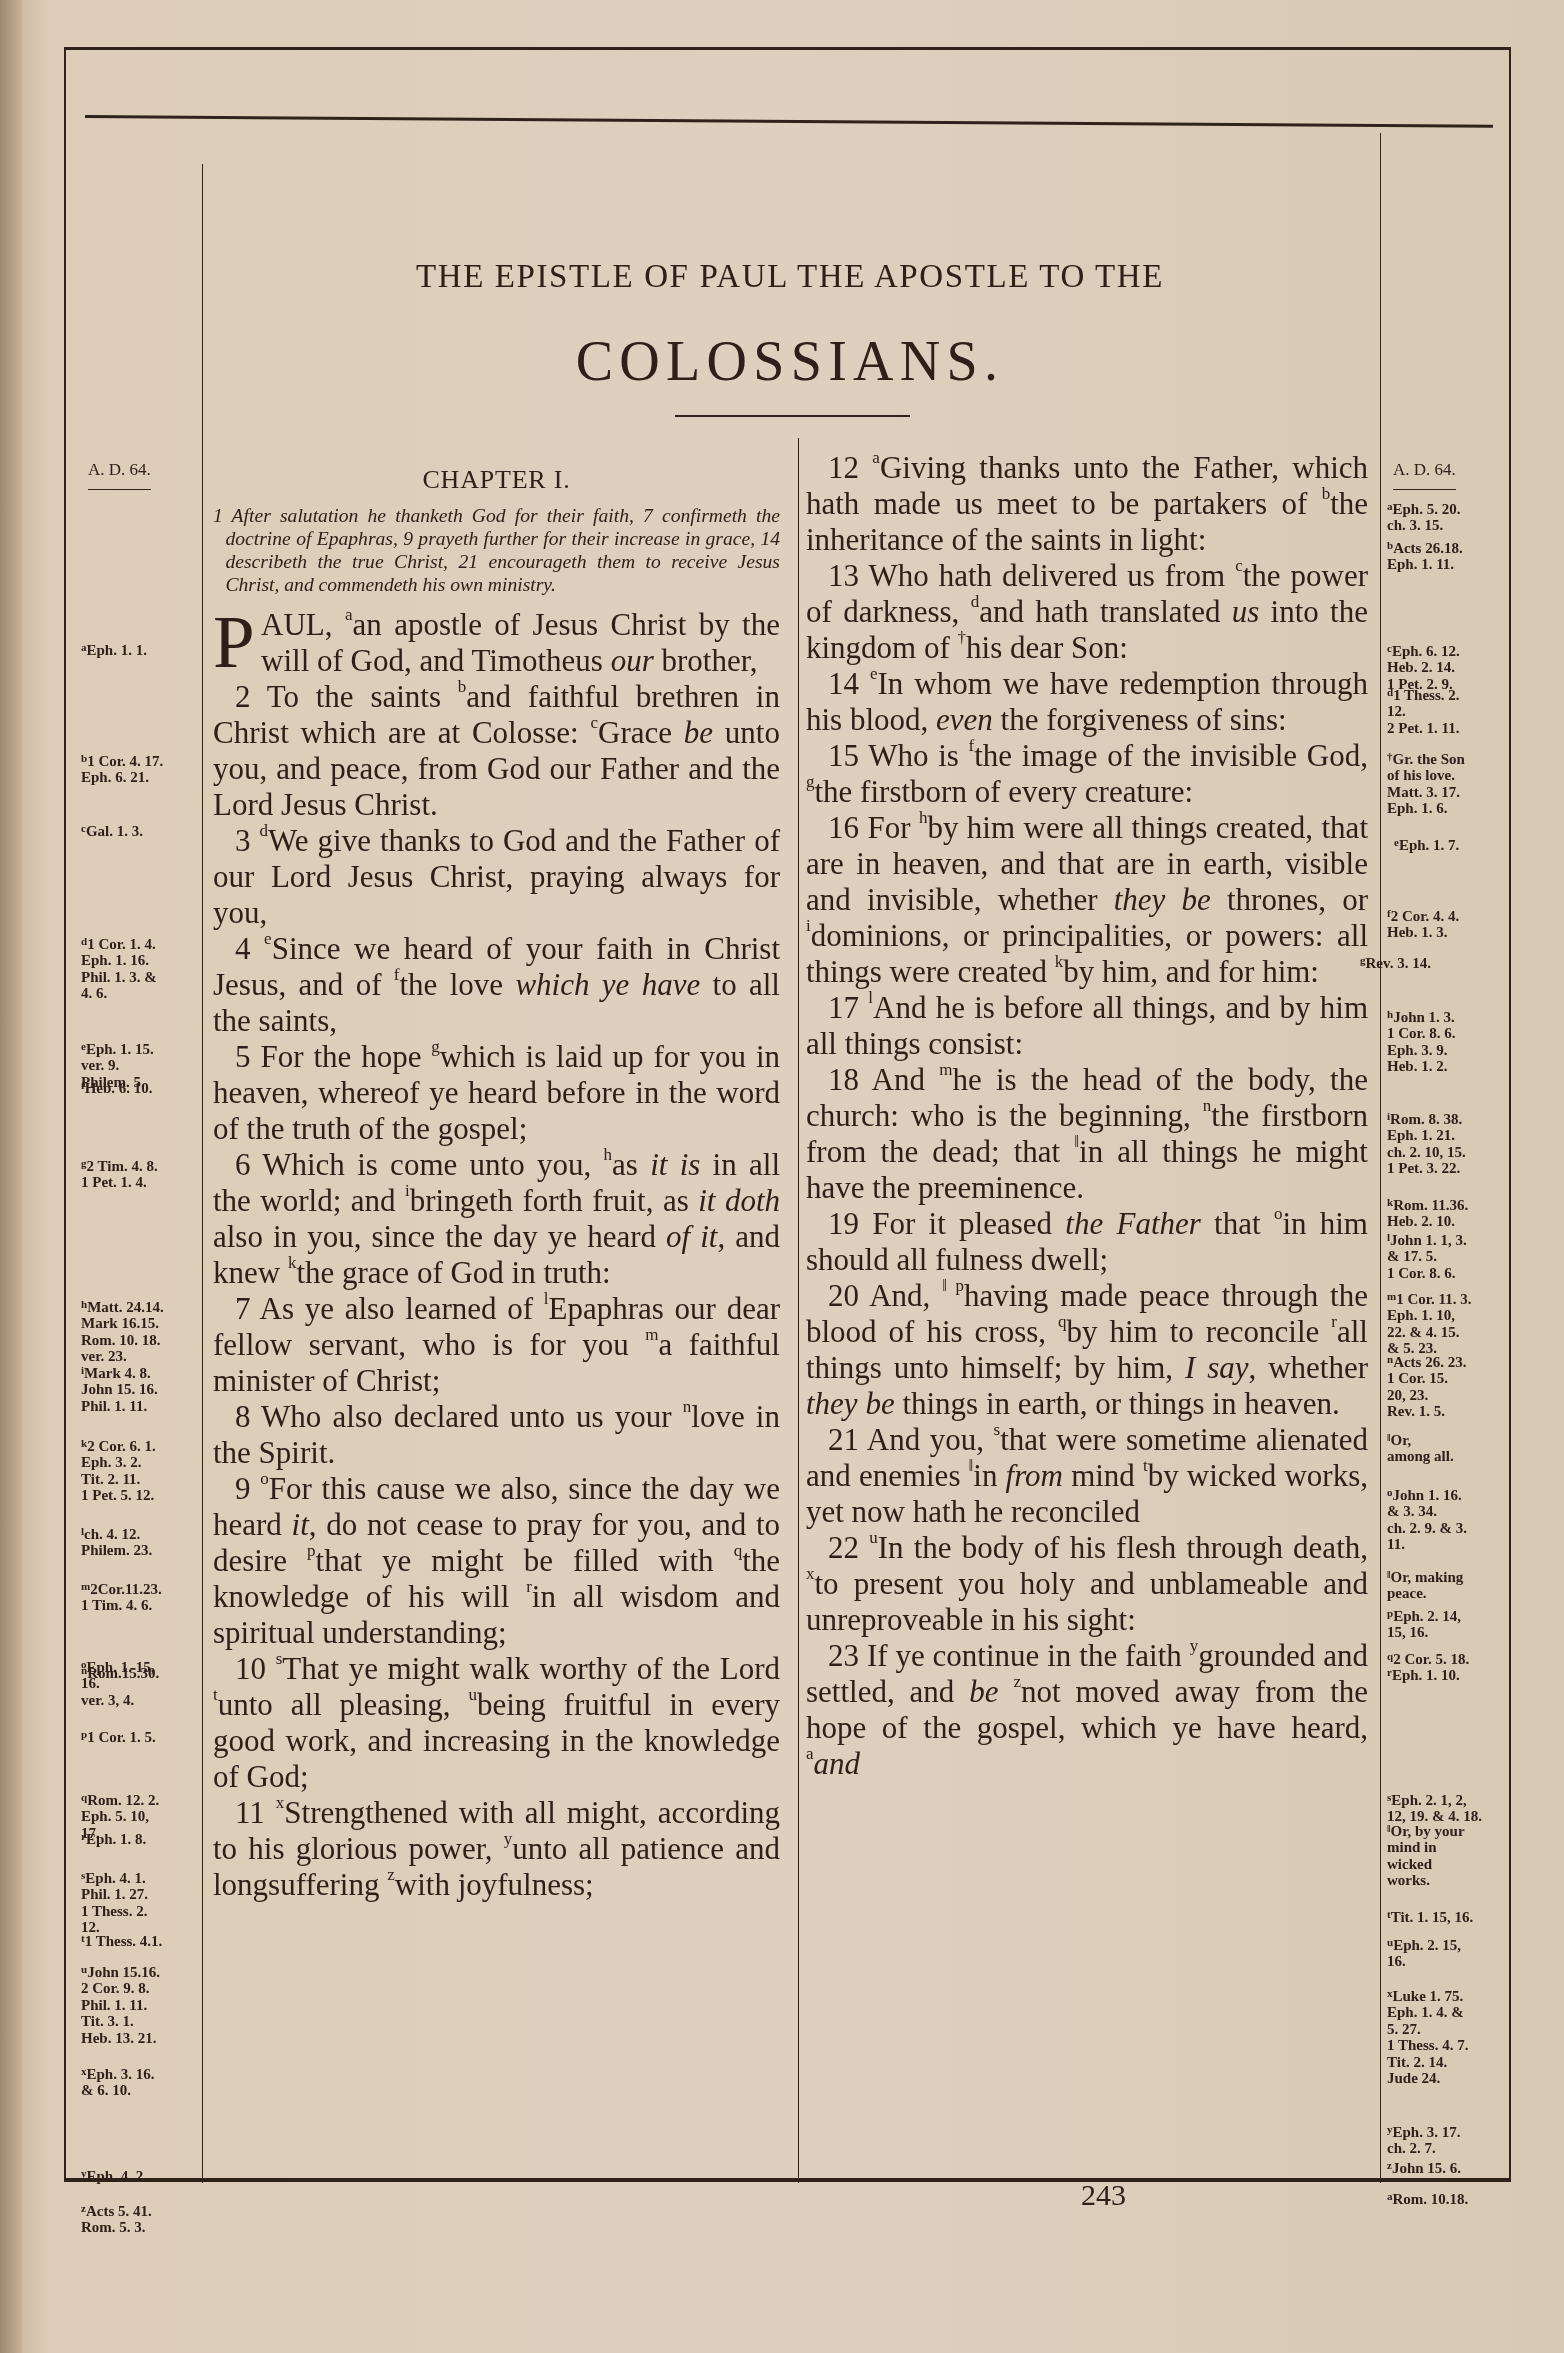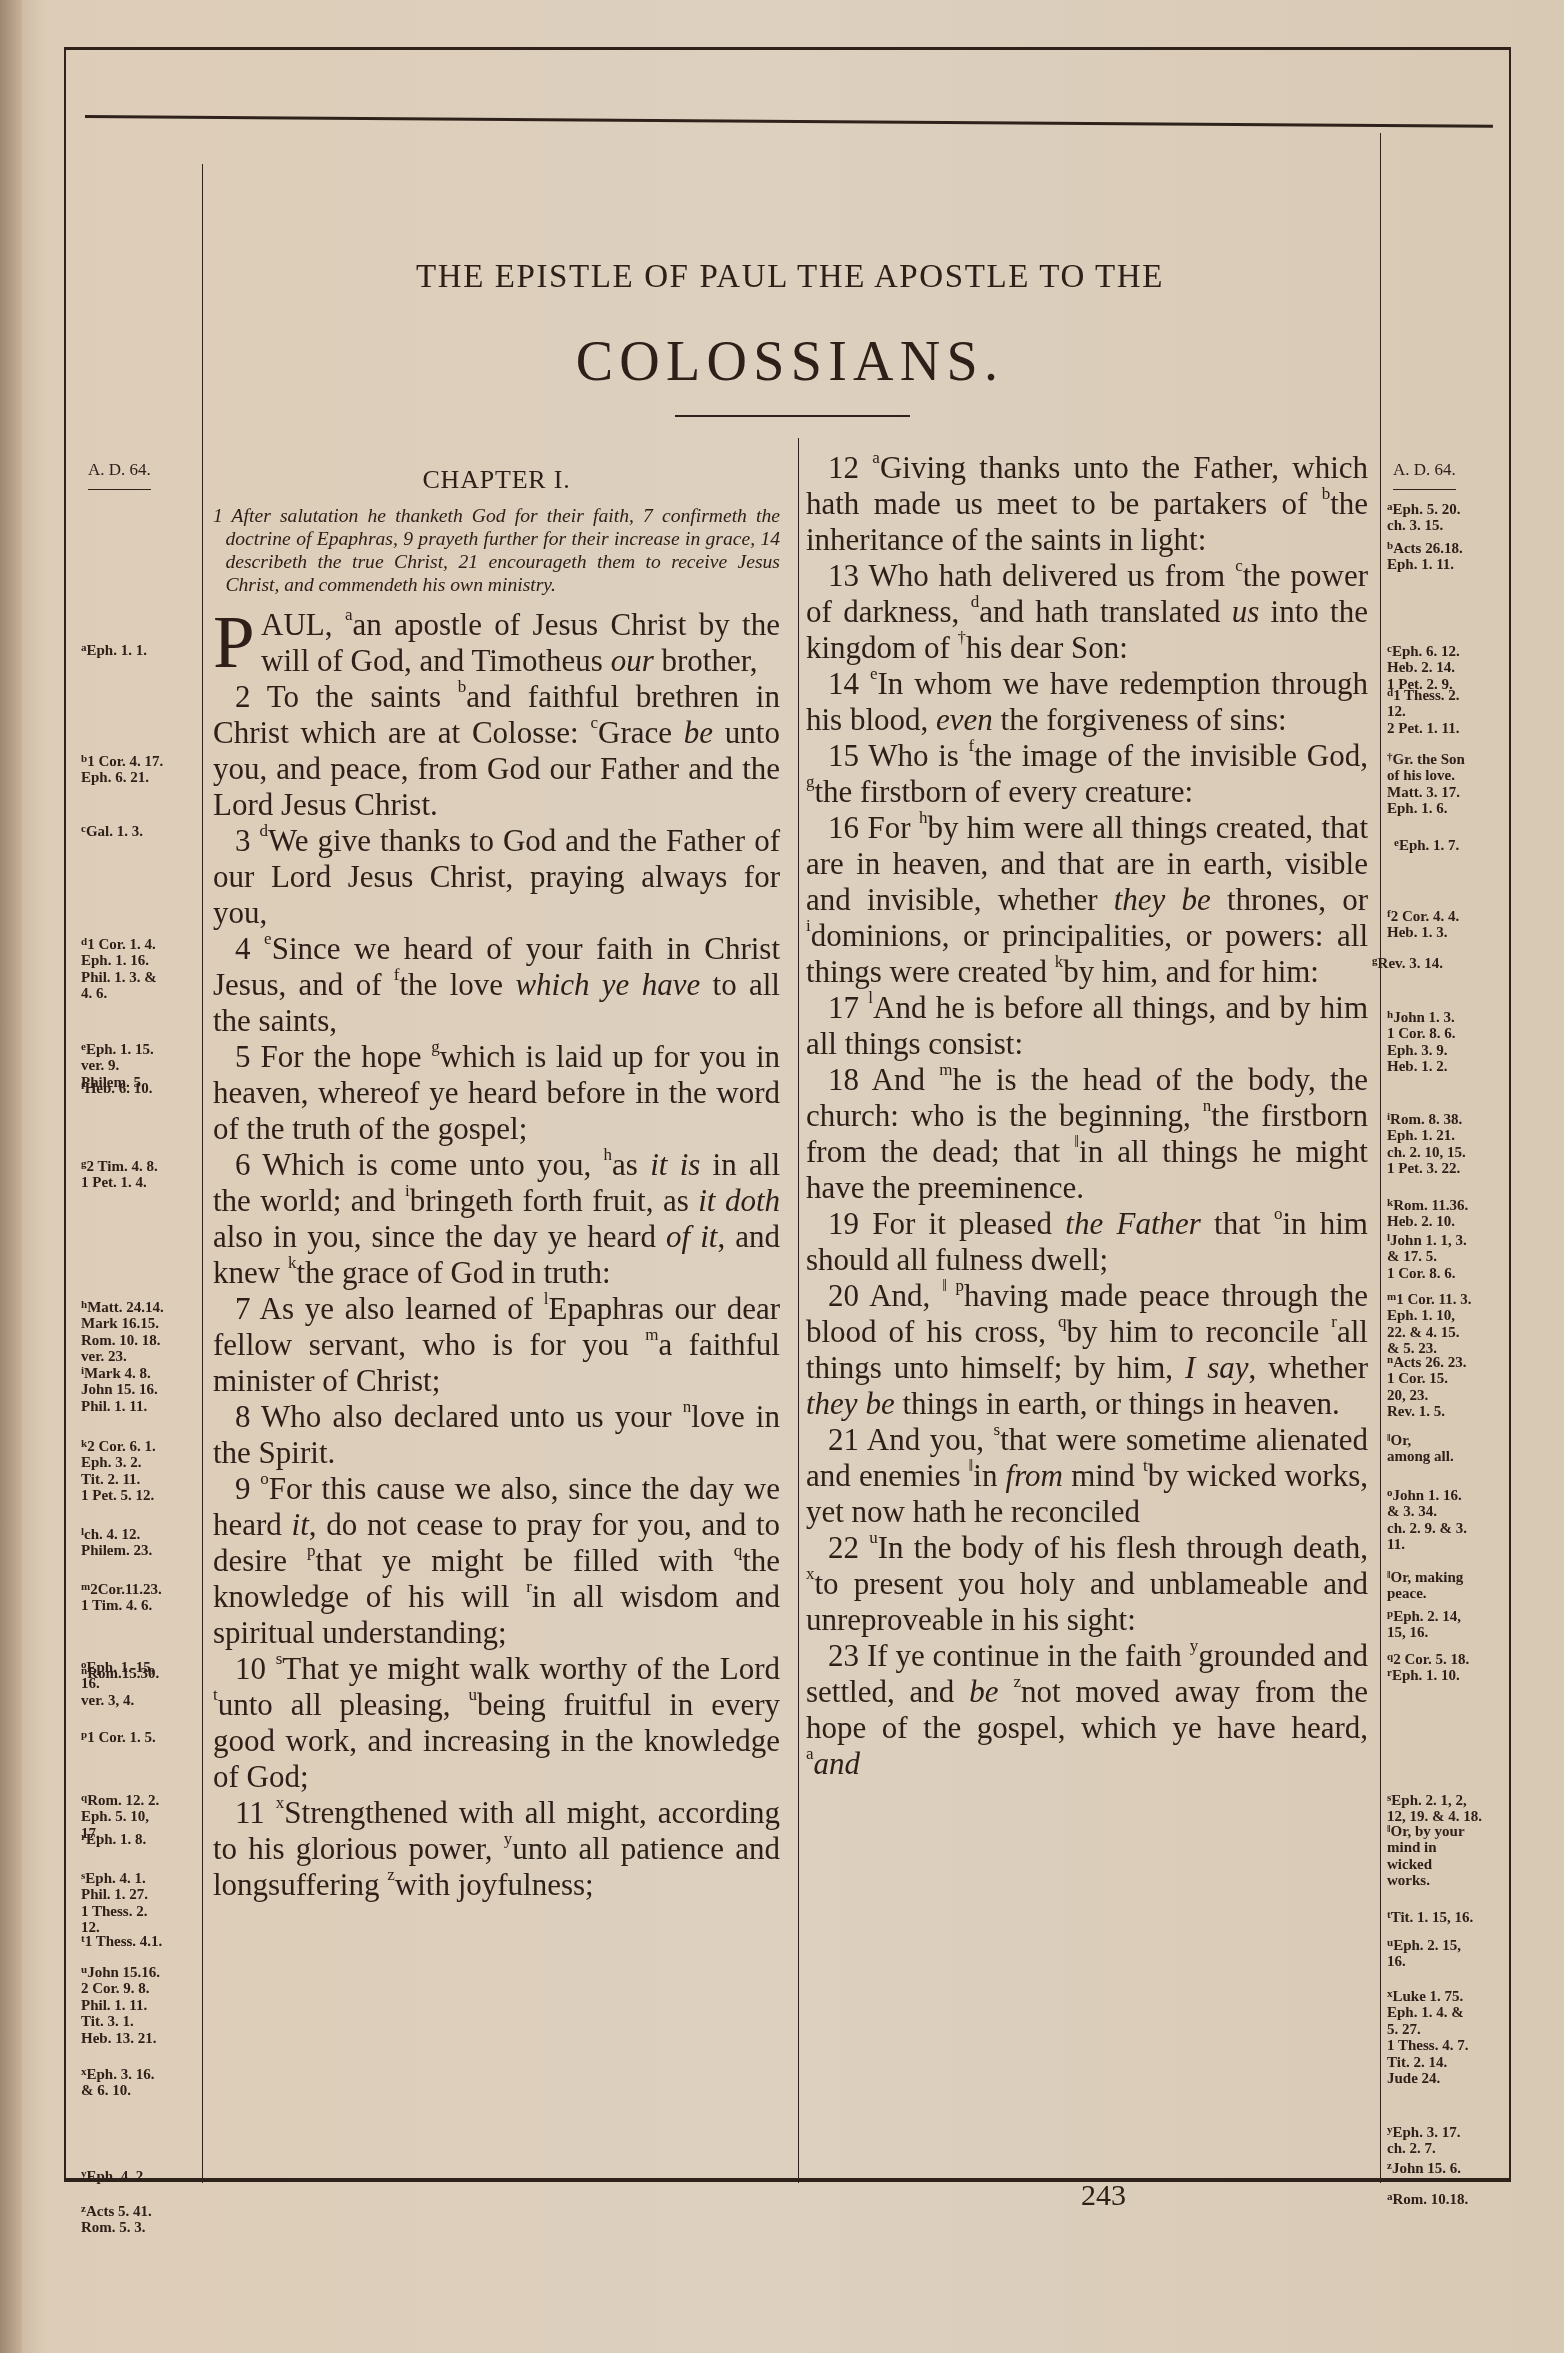--- a/index.html
+++ b/index.html
@@ -150,21 +150,21 @@
     <div class="margin ref" style="left: 1387px; top: 687px; width: 117px;"><sup style="font-size: 11px; top: 4.7px;">d</sup><span>1 Thess. 2.
 12.
 2 Pet. 1. 11.</span></div>
     <div class="margin ref" style="left: 1387px; top: 751px; width: 117px;"><sup style="font-size: 11px; top: 4.7px;">†</sup><span>Gr. the Son
 of his love.
 Matt. 3. 17.
 Eph. 1. 6.</span></div>
     <div class="margin ref" style="left: 1387px; top: 837px; width: 117px; margin-left: 7px;"><sup style="font-size: 11px; top: 4.7px;">e</sup><span>Eph. 1. 7.</span></div>
     <div class="margin ref" style="left: 1387px; top: 908px; width: 117px;"><sup style="font-size: 11px; top: 4.7px;">f</sup><span>2 Cor. 4. 4.
 Heb. 1. 3.</span></div>
-    <div class="margin ref" style="left: 1326px; top: 955px; width: 117px; text-align: right;"><sup style="font-size: 11px; top: 4.7px;">g</sup><span>Rev. 3. 14.</span></div>
+    <div class="margin ref" style="left: 1360px; top: 955px; width: 117px;"><sup style="font-size: 11px; top: 4.7px;">g</sup><span>Rev. 3. 14.</span></div>
     <div class="margin ref" style="left: 1387px; top: 1009px; width: 117px;"><sup style="font-size: 11px; top: 4.7px;">h</sup><span>John 1. 3.
 1 Cor. 8. 6.
 Eph. 3. 9.
 Heb. 1. 2.</span></div>
     <div class="margin ref" style="left: 1387px; top: 1111px; width: 117px;"><sup style="font-size: 11px; top: 4.7px;">i</sup><span>Rom. 8. 38.
 Eph. 1. 21.
 ch. 2. 10, 15.
 1 Pet. 3. 22.</span></div>
     <div class="margin ref" style="left: 1387px; top: 1197px; width: 117px;"><sup style="font-size: 11px; top: 4.7px;">k</sup><span>Rom. 11.36.
 Heb. 2. 10.</span></div>

